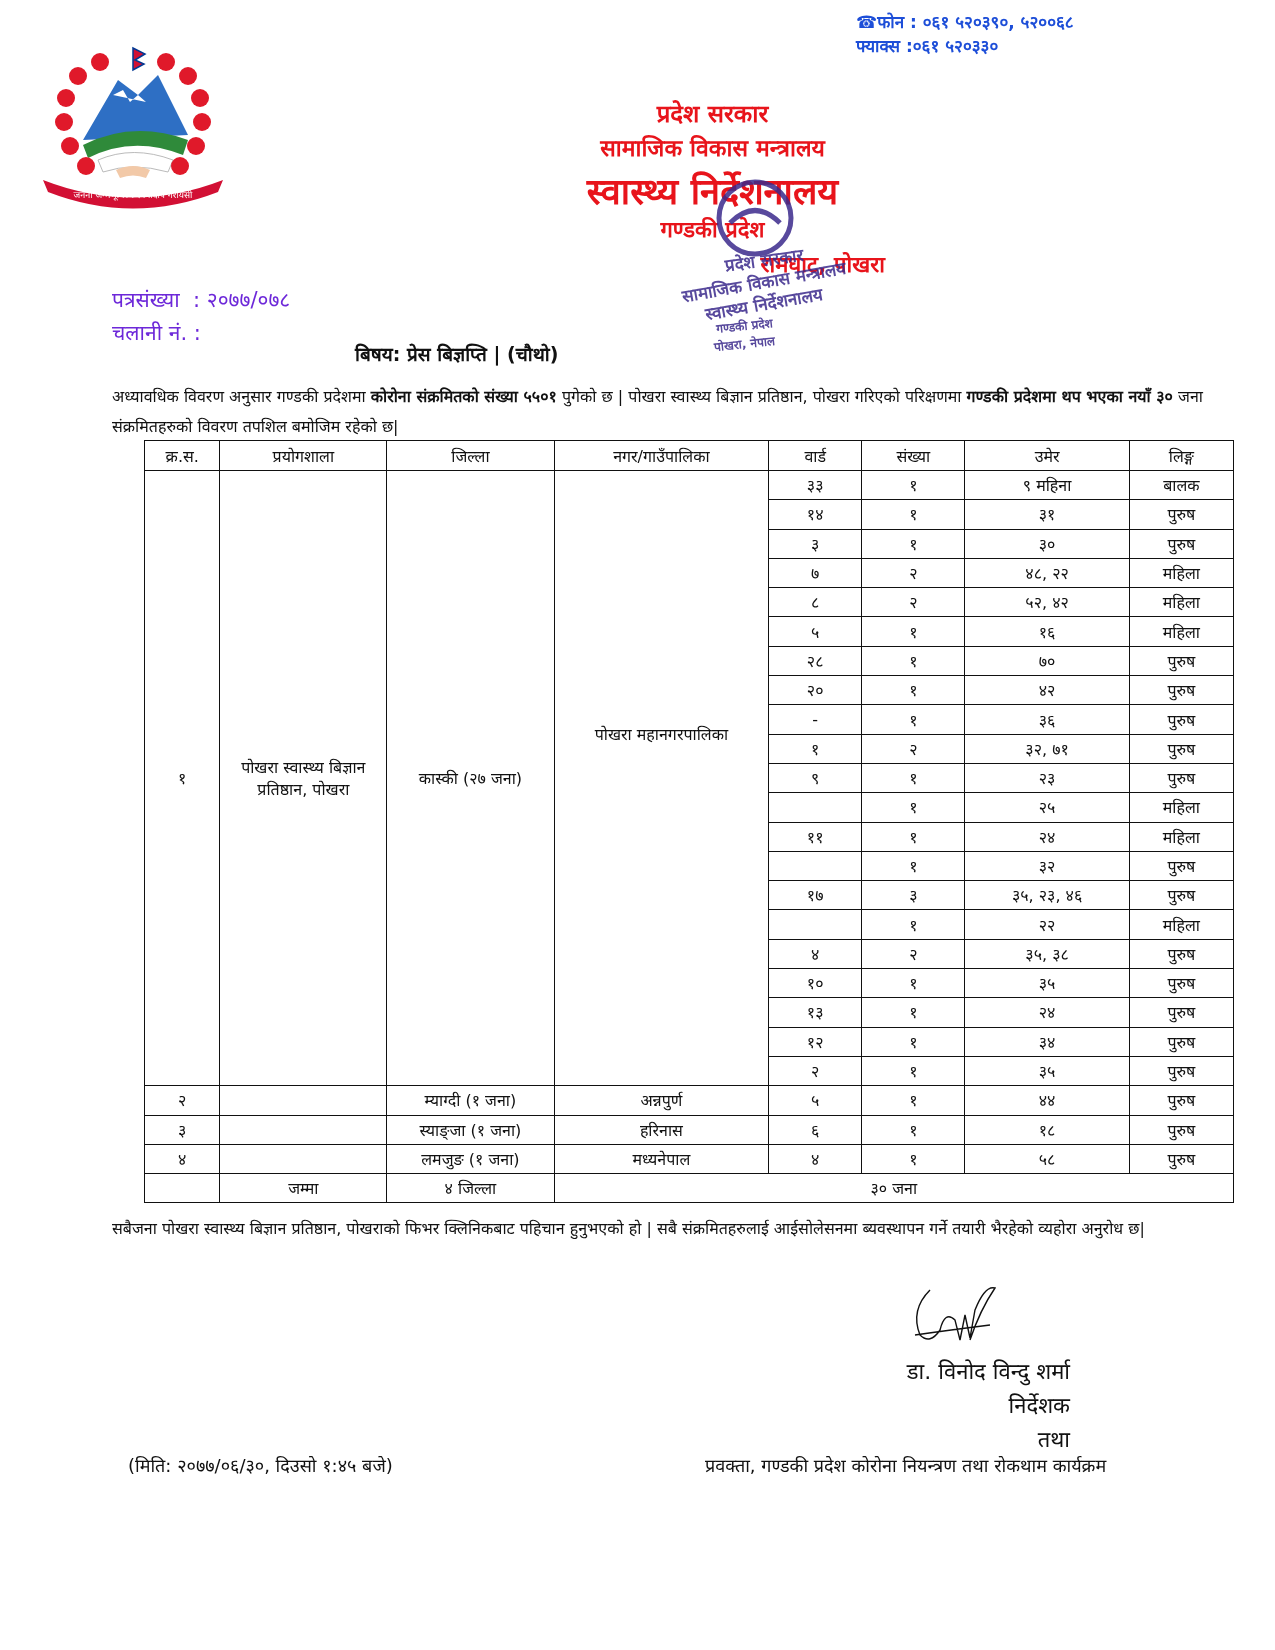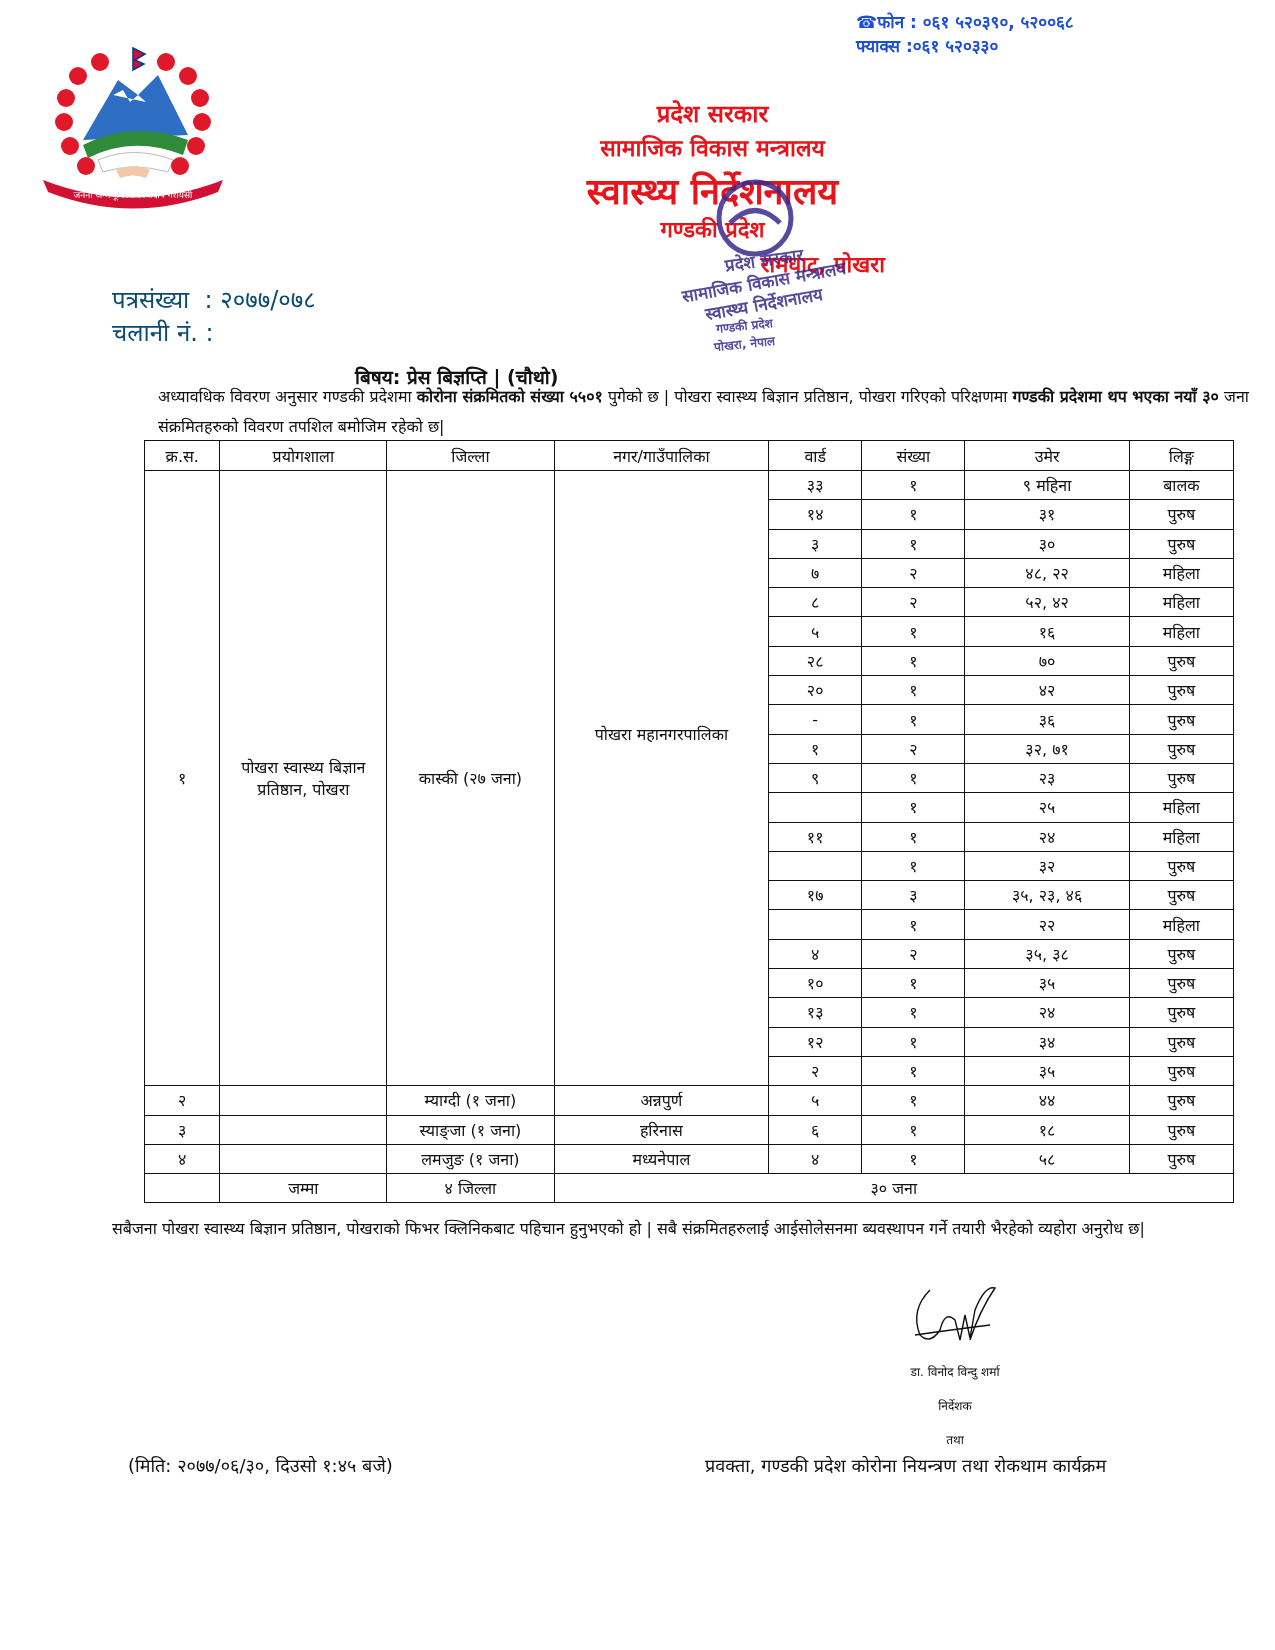--- a/index.html
+++ b/index.html
@@ -8,32 +8,32 @@
   .abs { position:absolute; }
   .contact { left:856px; top:10px; font-size:17px; font-weight:bold; line-height:24px; color:#1d4ed8; }
   .emblem { left:38px; top:40px; width:190px; height:175px; }
   .hdr { left:540px; width:345px; text-align:center; color:#e8141b; font-weight:bold; }
   .h1 { top:96px; font-size:24px; }
   .h2 { top:131px; font-size:23px; }
   .h3 { top:166px; font-size:36px; }
   .h4 { top:213px; font-size:22px; }
   .h5 { top:248px; font-size:22px;text-align:right; }
   .seal { left:655px; top:178px; width:215px; height:175px; }
-  .refno { left:112px; top:284px; font-size:24px; color:#0c4a6e; line-height:33px; }
-  .subject { left:355px; top:364px; font-size:19px; font-weight:bold; }
-  .para { left:112px; top:382px; width:1098px; font-size:16px; line-height:30px;margin-left:46px; }
+  .refno { left:112px; top:284px; font-size:21px; color:#6d28d9; line-height:33px; }
+  .subject { left:355px; top:341px; font-size:19px; font-weight:bold; }
+  .para { left:112px; top:382px; width:1098px; font-size:16px; line-height:30px; }
   .para b { font-weight:bold; }
   table.cases { position:absolute; left:112px; top:440px; width:1090px; border-collapse:collapse; font-size:16px;margin-left:32px; }
   table.cases td, table.cases th { border:1.5px solid #111; text-align:center; padding:0; height:28.3px; font-weight:normal; }
   table.cases th { height:29px; }
   .col-sn{width:75px}.col-lab{width:167px}.col-dist{width:168px}.col-mun{width:215px}
   .col-ward{width:93px}.col-cnt{width:103px}.col-age{width:165px}.col-sex{width:104px}
   .foot { left:112px; top:1213px; width:1110px; font-size:16px; line-height:32px; }
   .sign { left:900px; top:1280px; width:110px; height:70px; }
-  .signer { left:840px; top:1355px; width:230px; text-align:center; font-size:12px; line-height:34px; }
+  .signer { left:840px; top:1355px; width:230px; text-align:right; font-size:22px; line-height:34px; }
   .date { left:128px; top:1453px; font-size:18px; }
   .role { left:705px; top:1453px; font-size:18px; }
 </style>
 </head>
 <body>
 
 <div class="abs contact">
   <div><span>☎</span><span>फोन : ०६१ ५२०३९०, ५२००६८</span></div>
   <div>फ्याक्स :०६१ ५२०३३०</div>
 </div>

